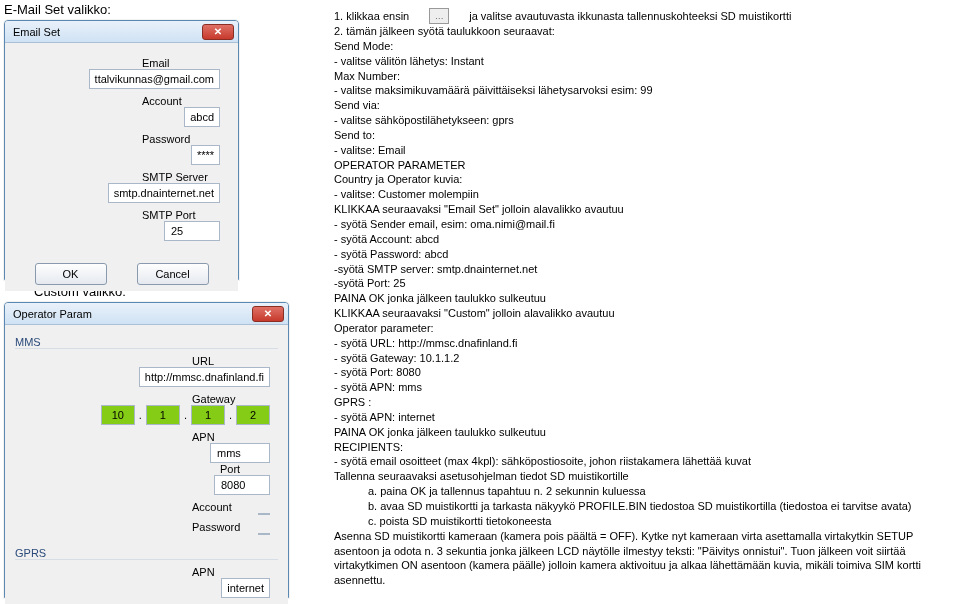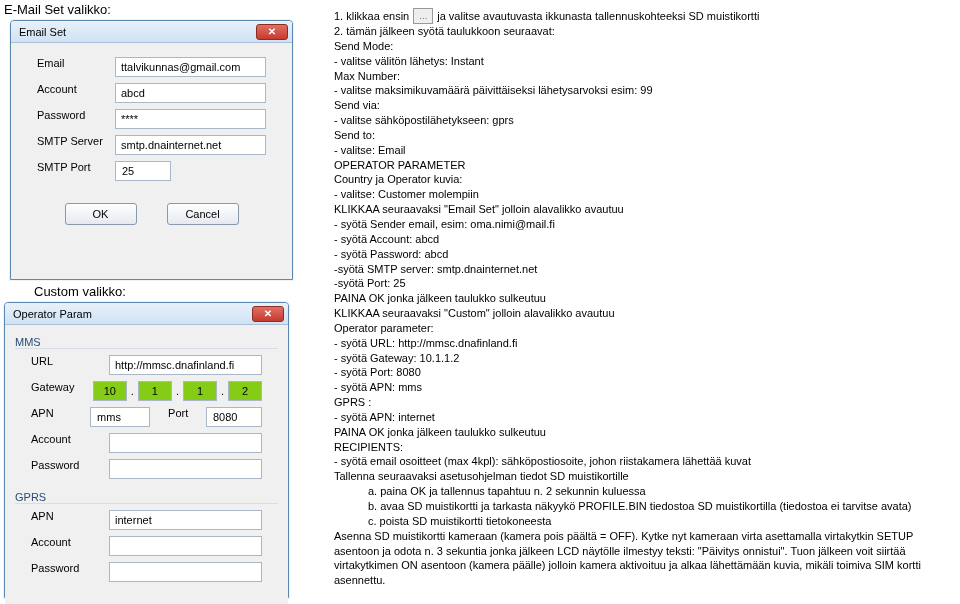--- a/index.html
+++ b/index.html
@@ -19,21 +19,21 @@
   .label-custom { left: 0px; top: 284px; padding-left: 34px; }
 
   
   .dialog {
     position: absolute;
     border: 1px solid #5b88b0;
     border-radius: 4px 4px 0 0;
     background: #f0f0f0;
     box-shadow: 0 0 0 1px rgba(0,0,0,0.05);
   }
-  .dlg-email { left: 10px; top: 20px; width: 283px; height: 260px; }
+  .dlg-email { left: 4px; top: 20px; width: 235px; height: 260px; }
   .dlg-custom { left: 4px; top: 302px; width: 285px; height: 296px; }
 
   .titlebar {
     height: 22px;
     background: linear-gradient(#e9f1fa, #cfe2f4);
     border-bottom: 1px solid #aac0d7;
     border-radius: 3px 3px 0 0;
     display: flex;
     align-items: center;
     padding: 0 4px 0 8px;
@@ -44,21 +44,21 @@
     width: 32px; height: 16px;
     background: linear-gradient(#e07066,#c63a2c);
     border: 1px solid #8a2d23;
     border-radius: 3px;
     color: #fff;
     display: flex; align-items: center; justify-content: center;
     font-size: 10px; font-weight: bold;
   }
   .dlg-body { padding: 8px 10px 6px 10px; background: #f0f0f0; }
 
-  .row { display: flex; align-items: flex-start; margin: 6px 16px; }
+  .row { display: flex; align-items: flex-end; margin: 6px 8px; flex-direction: column; }
   .row .lbl { width: 78px; font-size: 11px; }
   .row .inp {
     flex: 1; height: 20px;
     border: 1px solid #a9b7c9; background: #fff;
     padding: 0 5px; font-size: 11px; line-height: 18px;
   }
   .row .inp.short { width: 56px; flex: none; padding-left: 6px; }
 
   .group-hdr { font-size: 11px; margin: 3px 0 2px 0; color: #2a4a7a; }
   .hr { height: 1px; background: #d7dde5; margin: -2px 0 6px 0; }
@@ -81,21 +81,21 @@
 
   
   .instructions {
     position: absolute;
     left: 334px; top: 8px;
     width: 620px;
     font-size: 11px;
     line-height: 1.35;
   }
   .instructions .line { margin: 0; }
-  .instructions .numline { display: flex; align-items: center; gap: 4px; }
+  .instructions .numline { display: flex; align-items: center; gap: 20px; }
   .tiny-icon {
     width: 20px; height: 16px; border: 1px solid #999;
     background: #eee; display:inline-flex; align-items:center; justify-content:center;
     font-size: 9px; color:#666;
   }
   .indent { margin-left: 18px; }
   .sub { display:block; margin-left: 34px; }
   .para { margin-top: 10px; }
 </style>
 </head>

